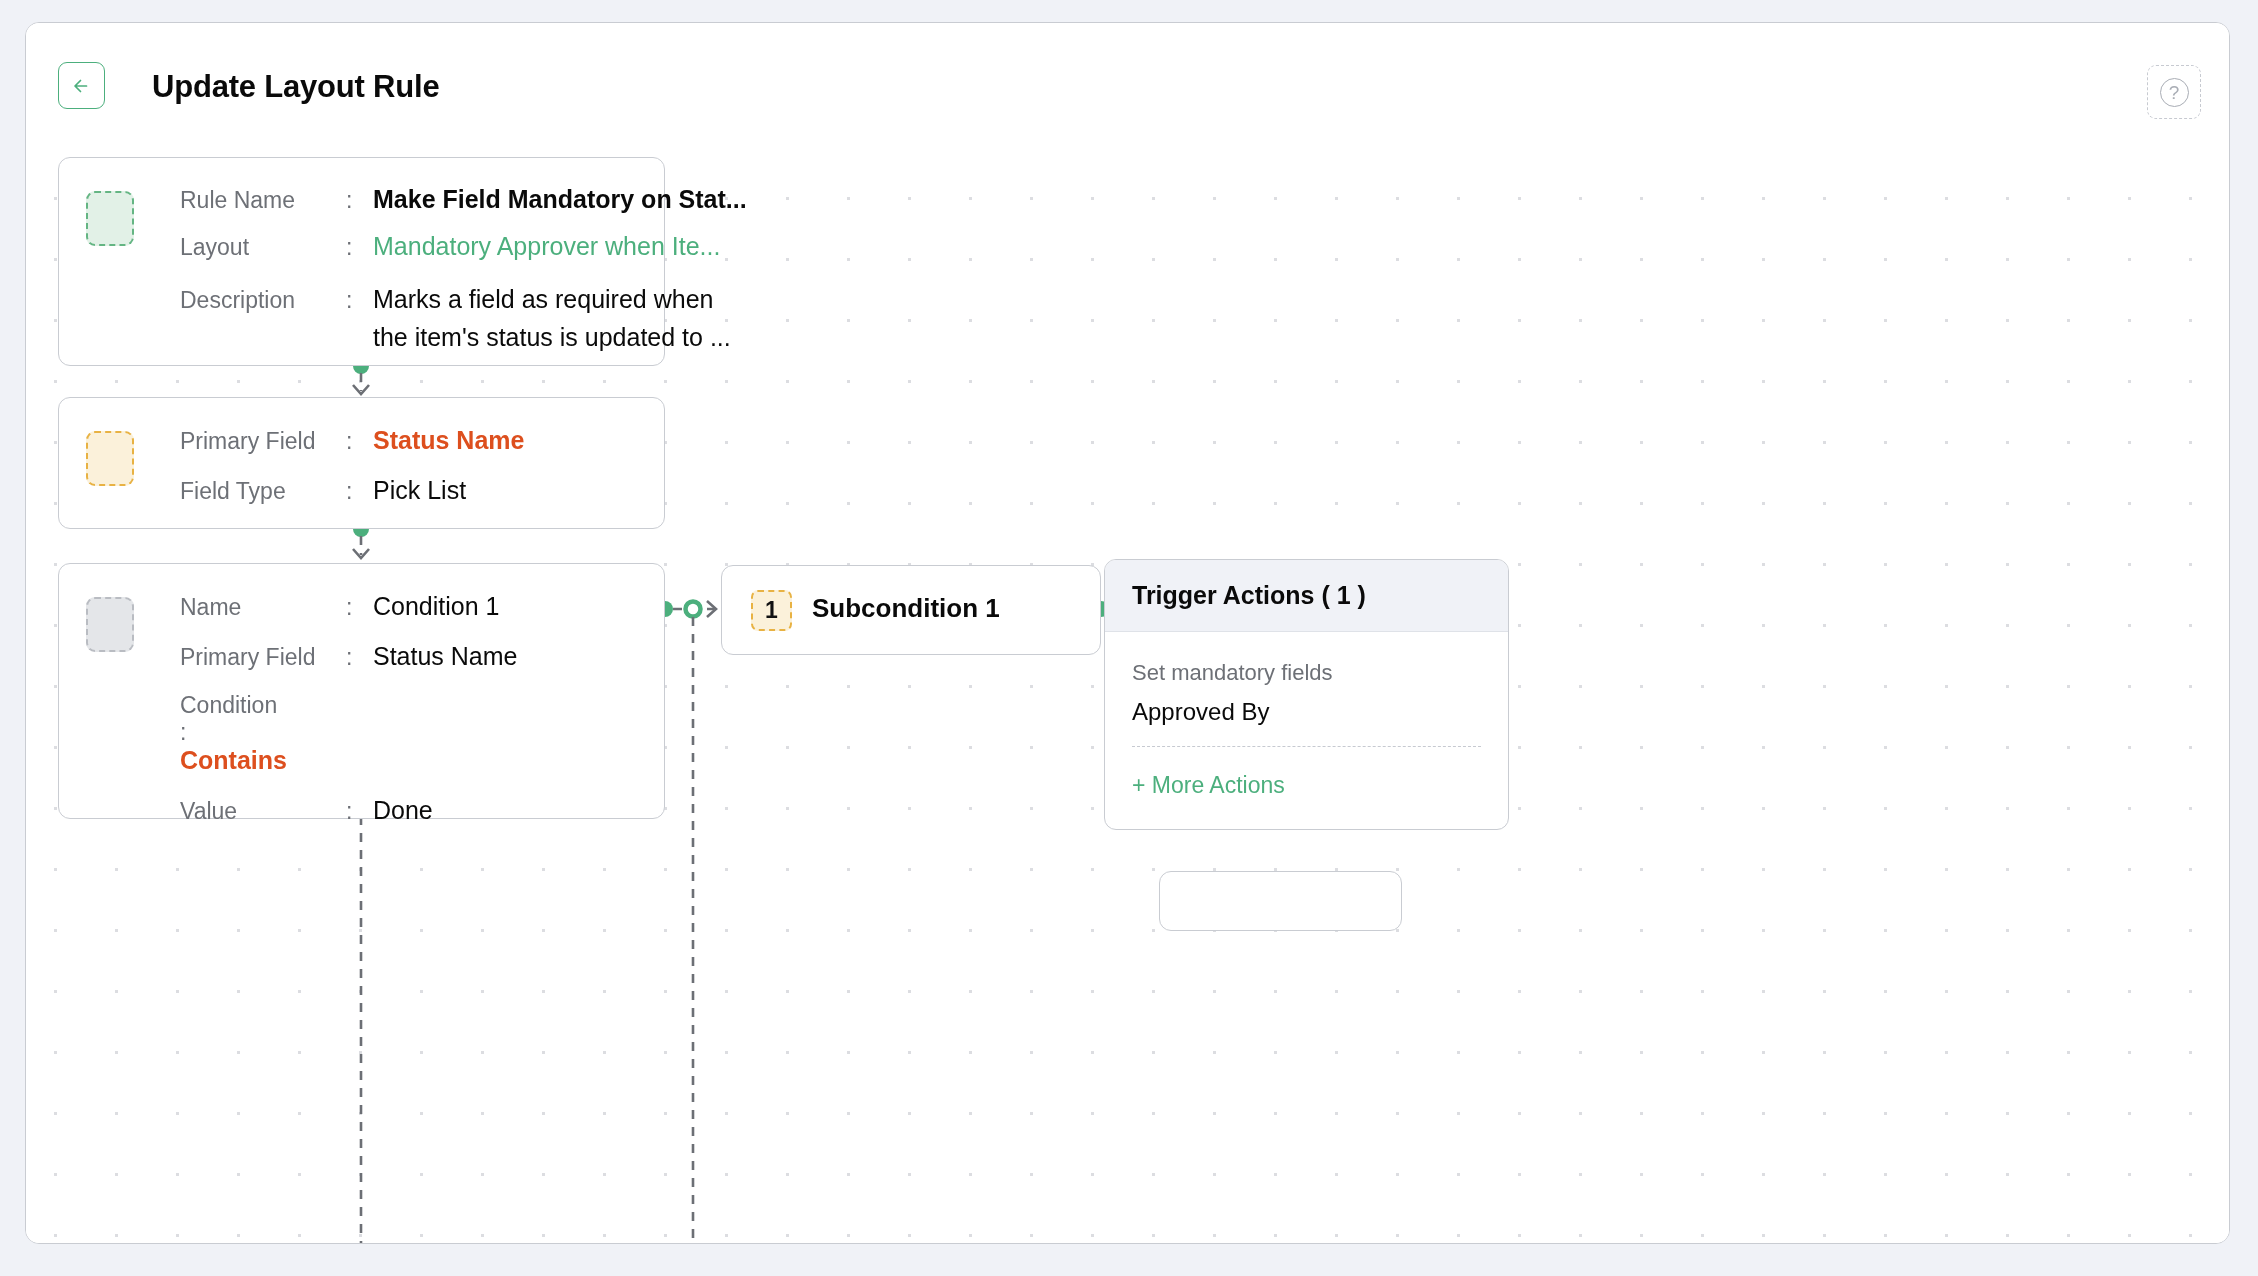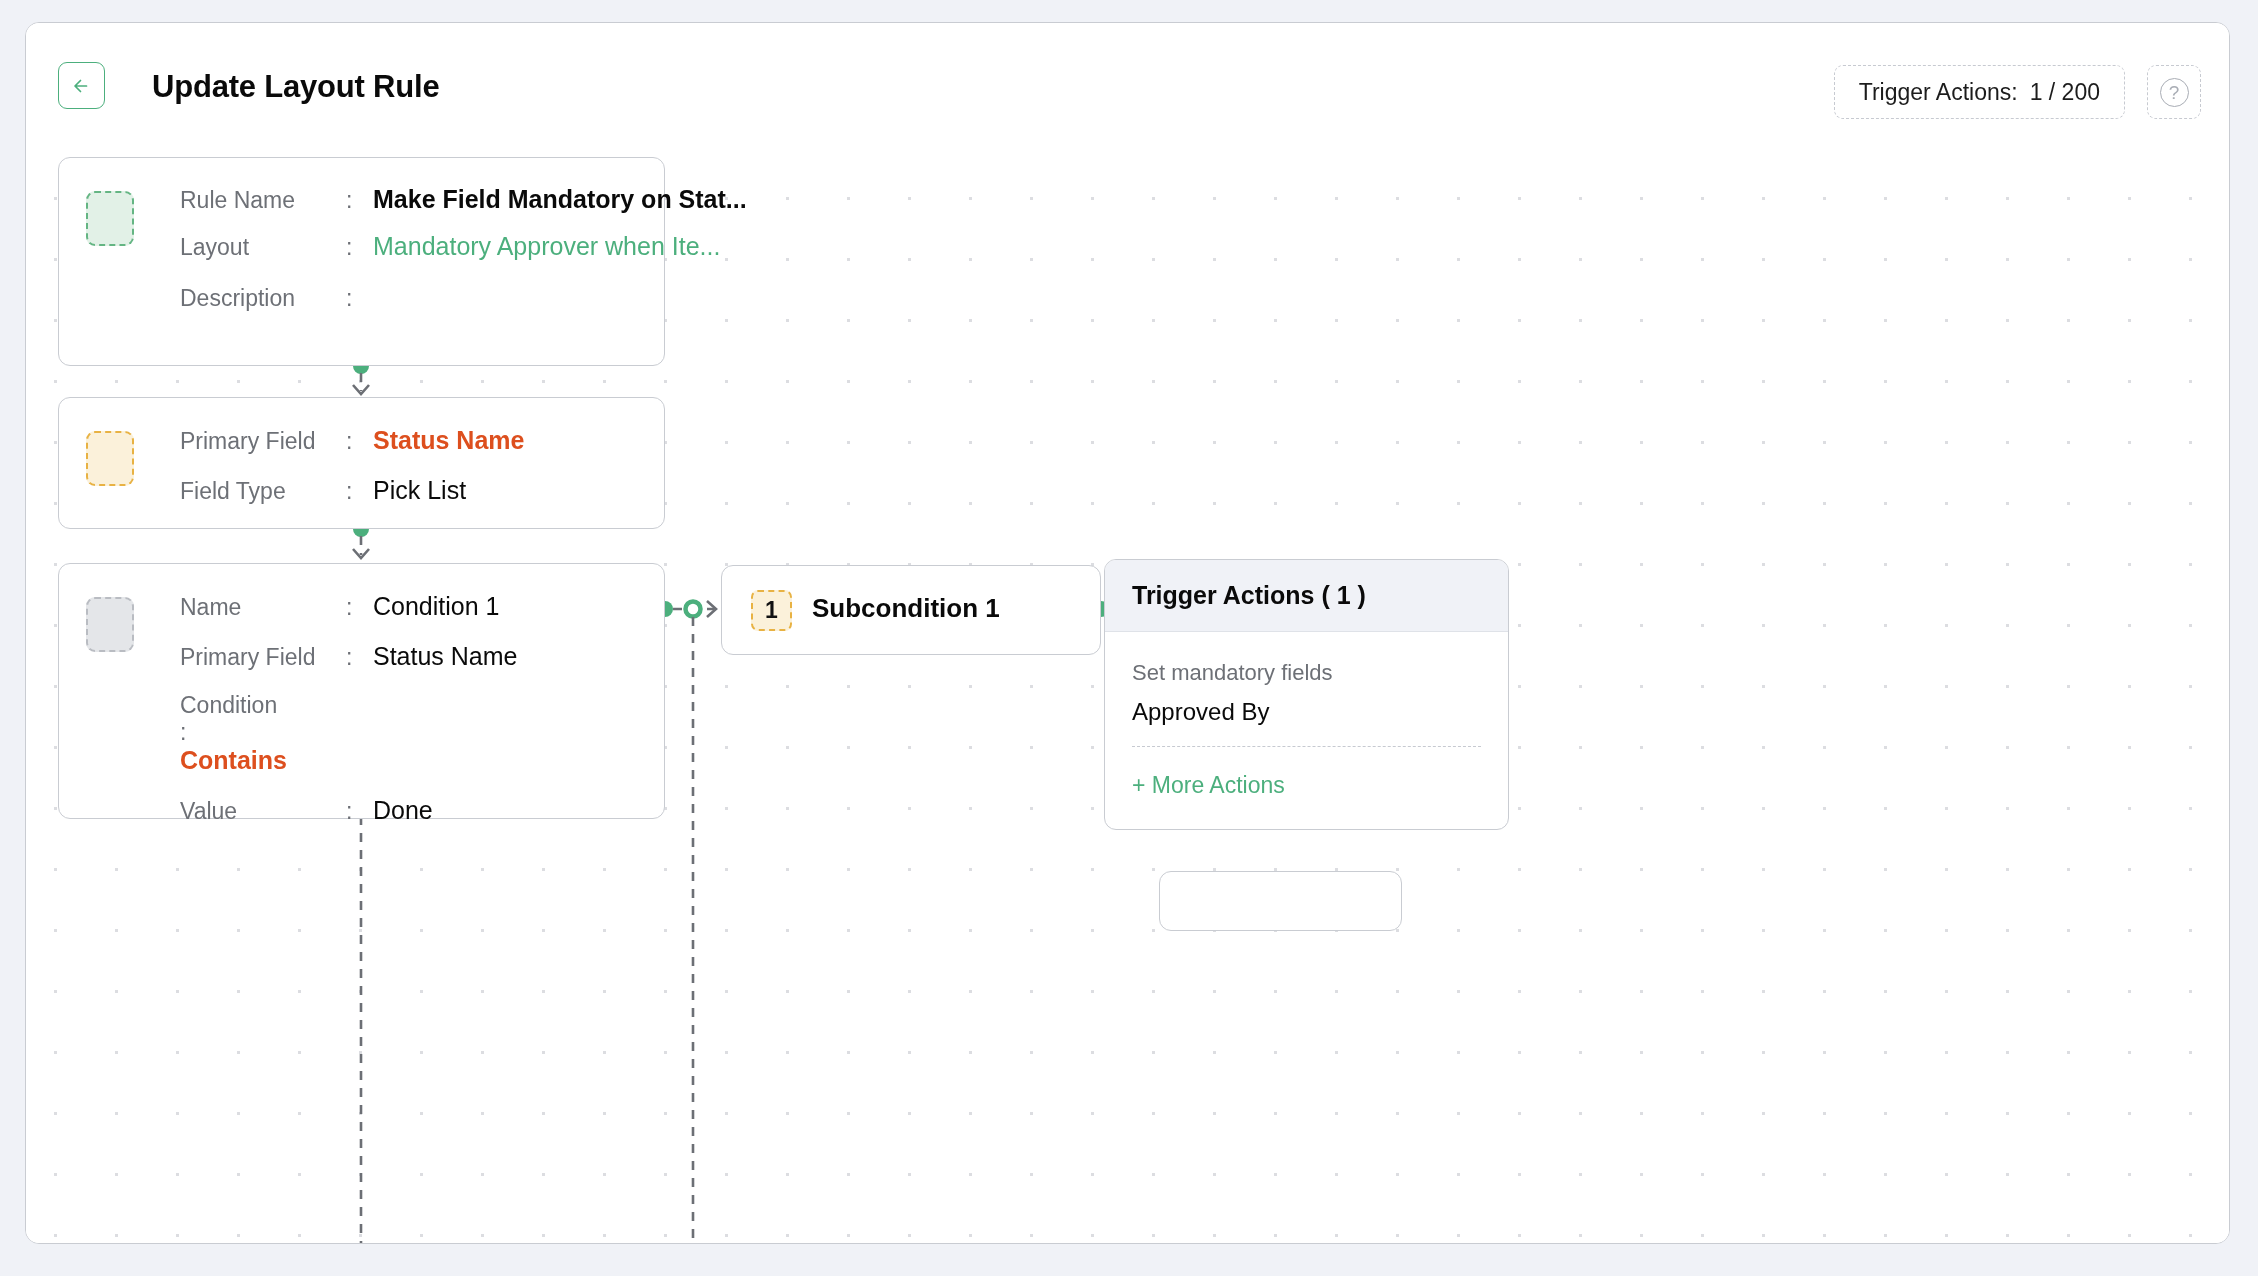--- a/index.html
+++ b/index.html
@@ -276,24 +276,20 @@
           <path d="M17.5 13 H6.5 M11.5 7.5 L6 13 L11.5 18.5" fill="none" stroke="#4caf7d" stroke-width="1.7" stroke-linecap="round" stroke-linejoin="round"></path>
         </svg>
       </span>
     </div>
 
     <div class="page-title">Update Layout Rule</div>
 
     <div class="header-right">
 
 
-      <div class="pill pill-trigger">
-        <span class="ta-label">Trigger Actions:</span>
-        <span class="ta-value">1 / 200</span>
-      </div>
 
       <div class="pill pill-help">
         <span class="help-circle">?</span>
       </div>
 
     </div>
   </div>
 
   <div class="flow">
 
@@ -331,20 +327,25 @@
           <span class="val val-strong">Make Field Mandatory on Stat...</span>
         </div>
         <div class="row" style="margin-bottom:24px;">
           <span class="lbl">Layout</span>
           <span class="colon">:</span>
           <span class="val val-green">Mandatory Approver when Ite...</span>
         </div>
         <div class="row">
           <span class="lbl">Description</span>
           <span class="colon">:</span>
+          <span>
+            <span class="desc-line">Marks a field as required when</span>
+            <br>
+            <span class="desc-line" style="display:inline-block;margin-top:9px;">the item's status is updated to ...</span>
+          </span>
         </div>
       </div>
     </div>
 
     <div class="node" id="node-primary">
       <div class="ph ph-amber" style="left:27px; top:33px; width:48px; height:55px;"></div>
       <div class="rows" style="left:101px; top:28px;">
         <div class="row" style="margin-bottom:21px;">
           <span class="lbl">Primary Field</span>
           <span class="colon">:</span>

